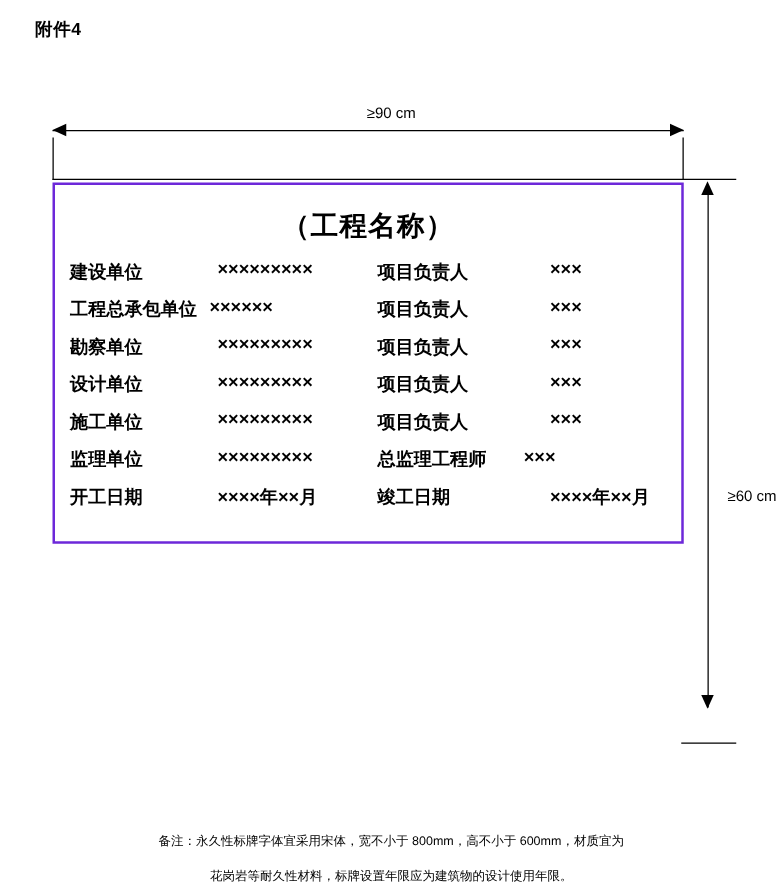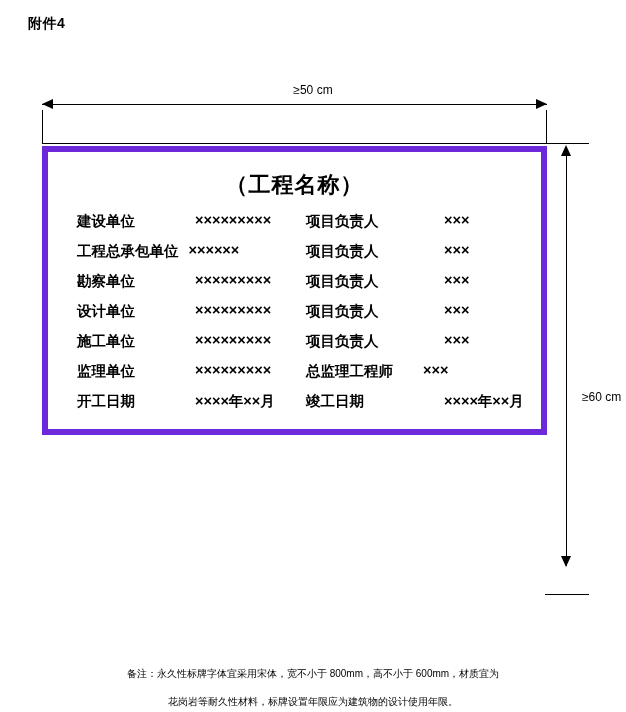--- a/index.html
+++ b/index.html
@@ -105,21 +105,21 @@
     background: #000;
   }
 
   
   .plate {
     position: absolute;
     left: 42px;
     top: 146px;
     width: 505px;
     height: 289px;
-    border: 6px solid #6d28d9;
+    border: 2px solid #6d28d9;
     box-sizing: border-box;
   }
   .plate-title {
     position: absolute;
     left: 0;
     top: 18px;
     width: 100%;
     text-align: center;
     font-family: "Liberation Sans", "DejaVu Sans", sans-serif;
     font-size: 22px;
@@ -135,21 +135,21 @@
   .row {
     display: flex;
     align-items: baseline;
     height: 30px;
     font-family: "Liberation Sans", "DejaVu Sans", sans-serif;
     font-size: 14.5px;
     font-weight: bold;
   }
   .col-left {
     width: 258px;
-    padding-left: 29px;
+    padding-left: 12px;
     box-sizing: border-box;
     display: flex;
   }
   .col-right {
     flex: 1;
     display: flex;
     gap: 20px;
   }
   .lbl {
     white-space: nowrap;
@@ -224,21 +224,21 @@
   .notes .line { display: block; }
 </style>
 </head>
 <body>
 
 <div class="page">
 
   <div class="attachment-label">附件4</div>
 
 
-  <div class="width-dim-label">≥50 cm</div>
+  <div class="width-dim-label">≥90 cm</div>
   <div class="arrow-left"></div>
   <div class="width-arrow-line"></div>
   <div class="arrow-right"></div>
   <div class="ext-v-left"></div>
   <div class="ext-v-right"></div>
   <div class="ext-h-top"></div>
 
   <div class="plate">
     <div class="plate-title">（工程名称）</div>
     <div class="rows">

